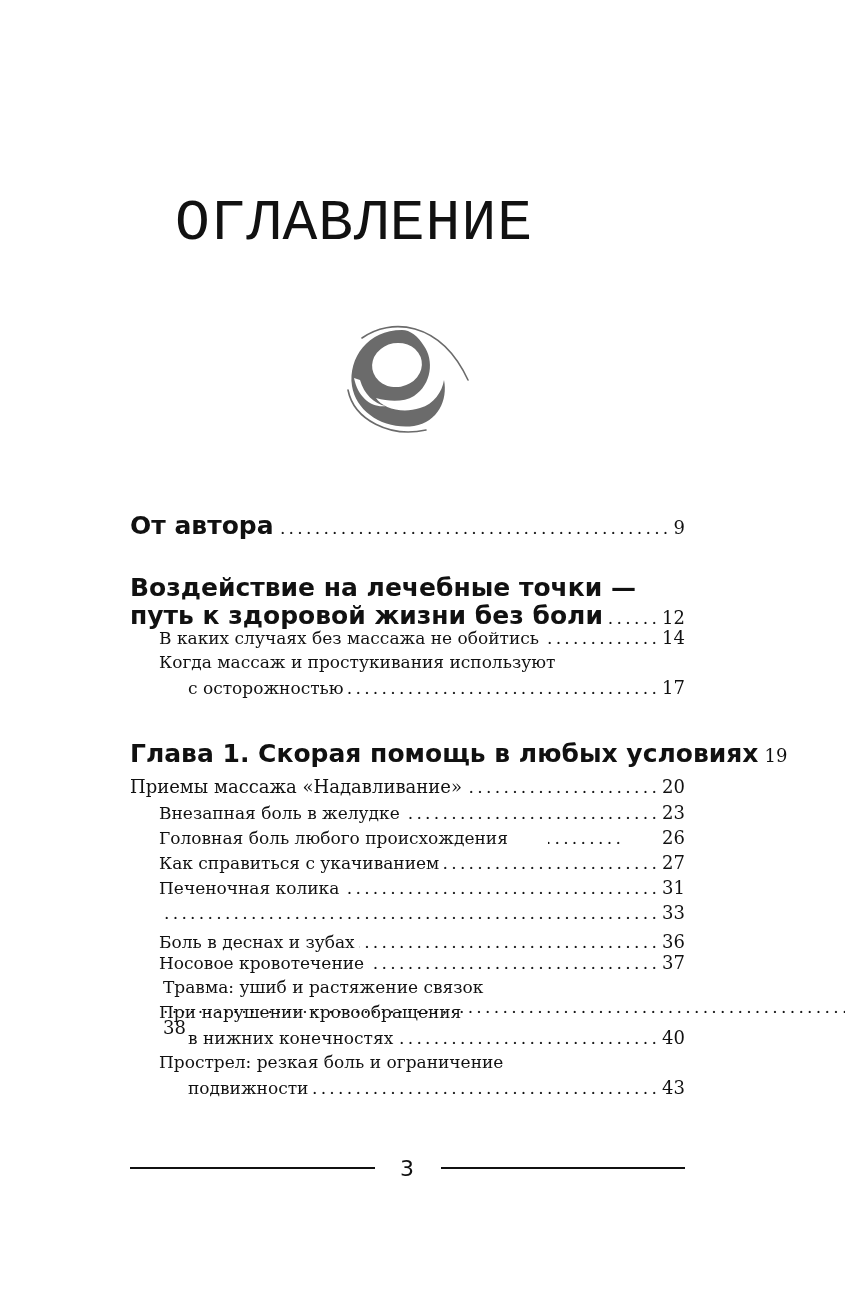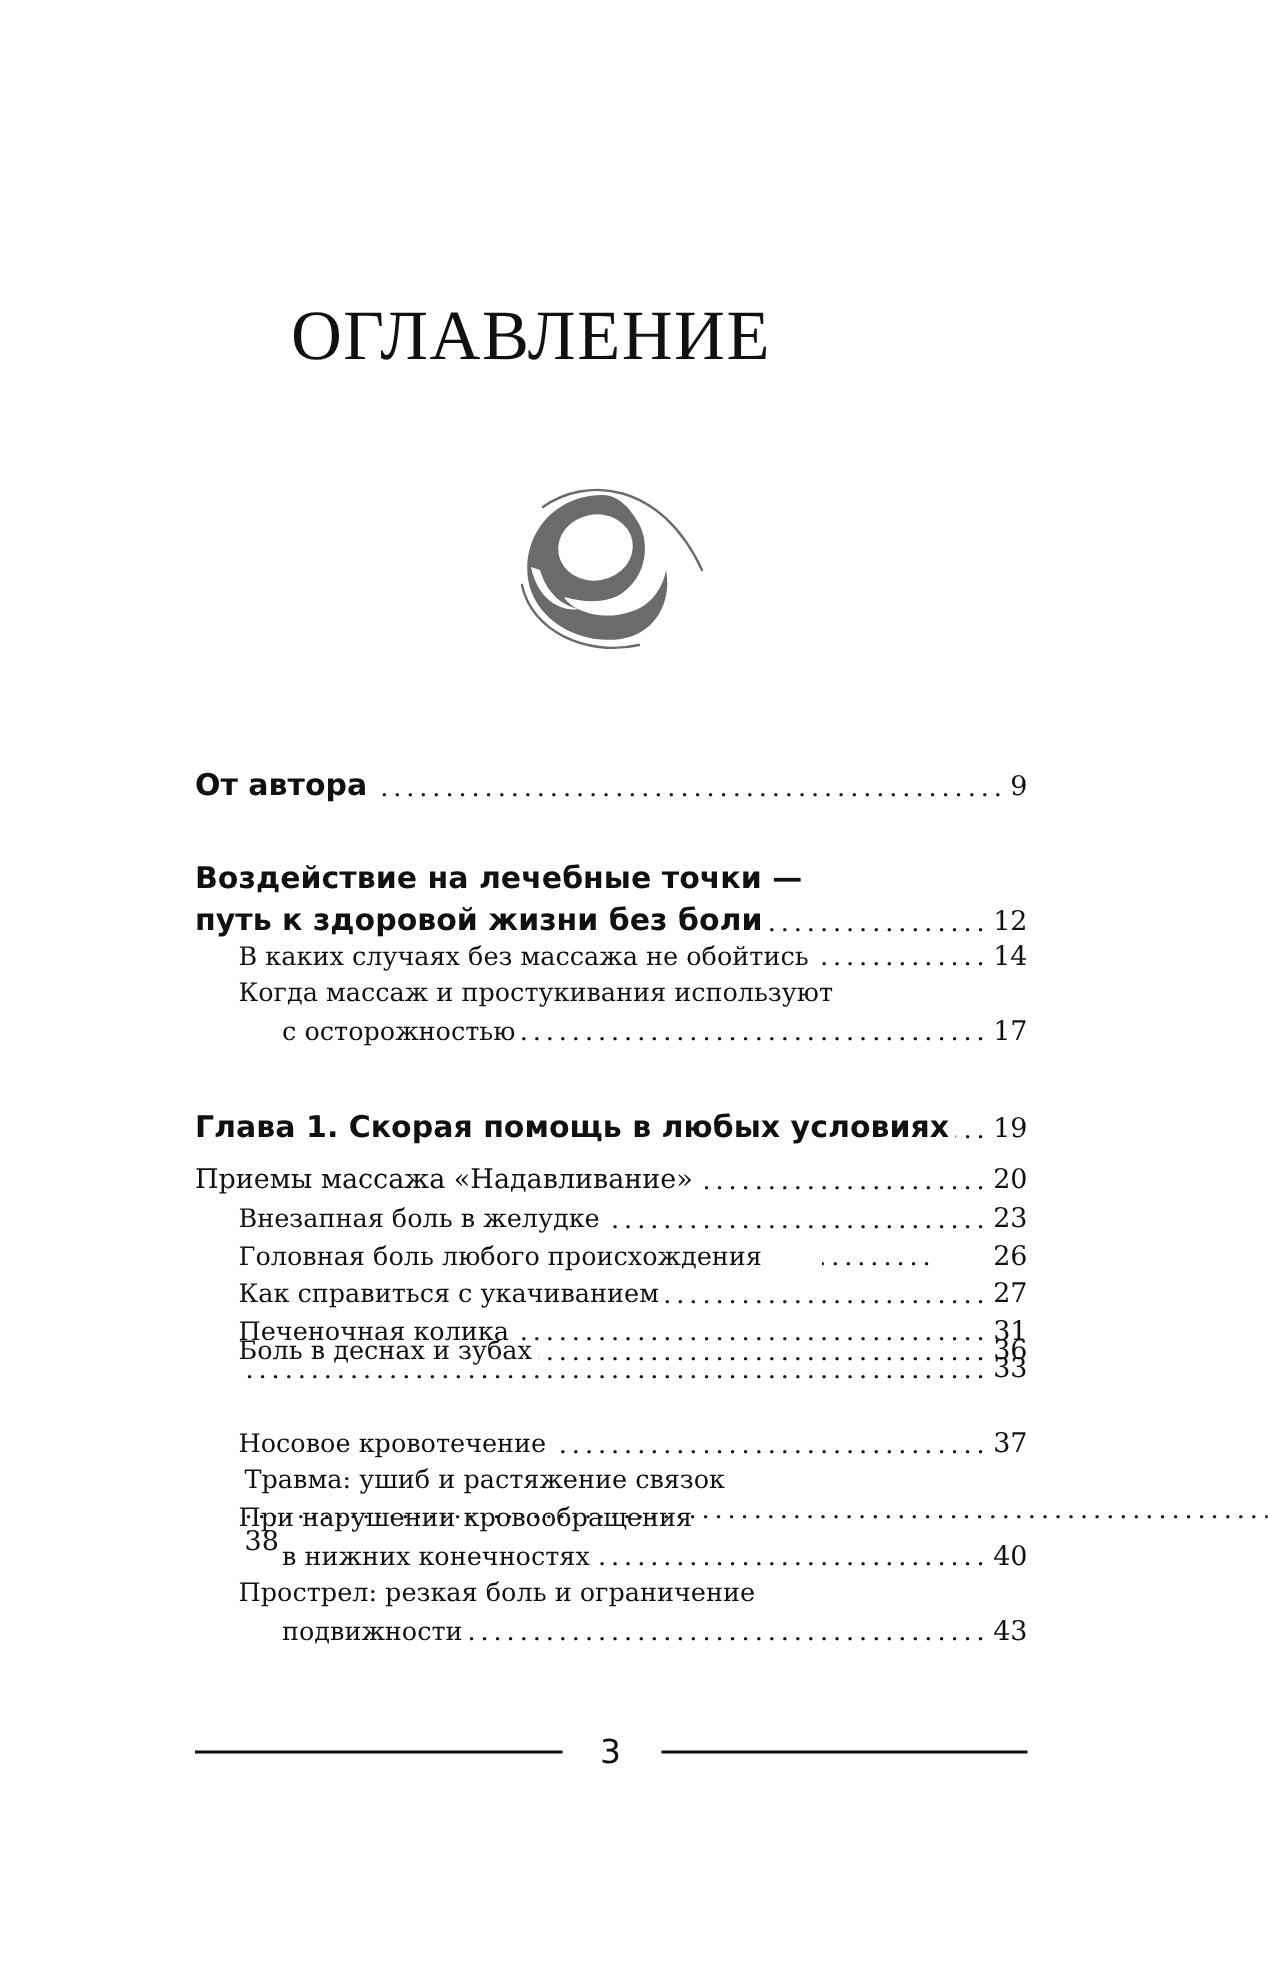--- a/index.html
+++ b/index.html
@@ -13,22 +13,22 @@
       position: relative;
       overflow: hidden;
       color: #111111;
     }
     .page-title {
       position: absolute;
       left: 0;
       width: 708px;
       top: 192px;
       text-align: center;
-      font-family: Liberation Serif, serif;
-      font-size: 47px;
+      font-family: Liberation Mono, monospace;
+      font-size: 58px;
       font-weight: normal;
       letter-spacing: 1px;
       line-height: 64px;
       margin: 0;
     }
     .logo {
       position: absolute;
       left: 340px;
       top: 320px;
       width: 135px;
@@ -65,21 +65,21 @@
       content: "....................................................................................................................";
     }
     .entry .page {
       flex: 0 0 auto;
       font-family: "DejaVu Serif", serif;
       font-size: 18px;
     }
     .bold {
       font-family: "DejaVu Sans", sans-serif;
       font-weight: bold;
-      font-size: 20px;
+      font-size: 25px;
     }
     .serif {
       font-family: "DejaVu Serif", serif;
       font-size: 17px;
     }
     .serif-lg {
       font-family: "DejaVu Serif", serif;
       font-size: 18px;
     }
     .line-only {
@@ -193,21 +193,21 @@
     <span class="label serif">Печеночная колика</span>
     <span class="dots"></span>
     <span class="page">31</span>
   </div>
 
   <div class="entry" style="top:902px; left:29px; width:526px;">
     <span class="dots"></span>
     <span class="page">33</span>
   </div>
 
-  <div class="entry" style="top:890px; left:29px; width:526px;">
+  <div class="entry" style="top:931px; left:29px; width:526px;">
     <span class="label serif">Боль в деснах и зубах</span>
     <span class="dots"></span>
     <span class="page">36</span>
   </div>
 
   <div class="entry" style="top:952px; left:29px; width:526px;">
     <span class="label serif">Носовое кровотечение</span>
     <span class="dots"></span>
     <span class="page">37</span>
   </div>

